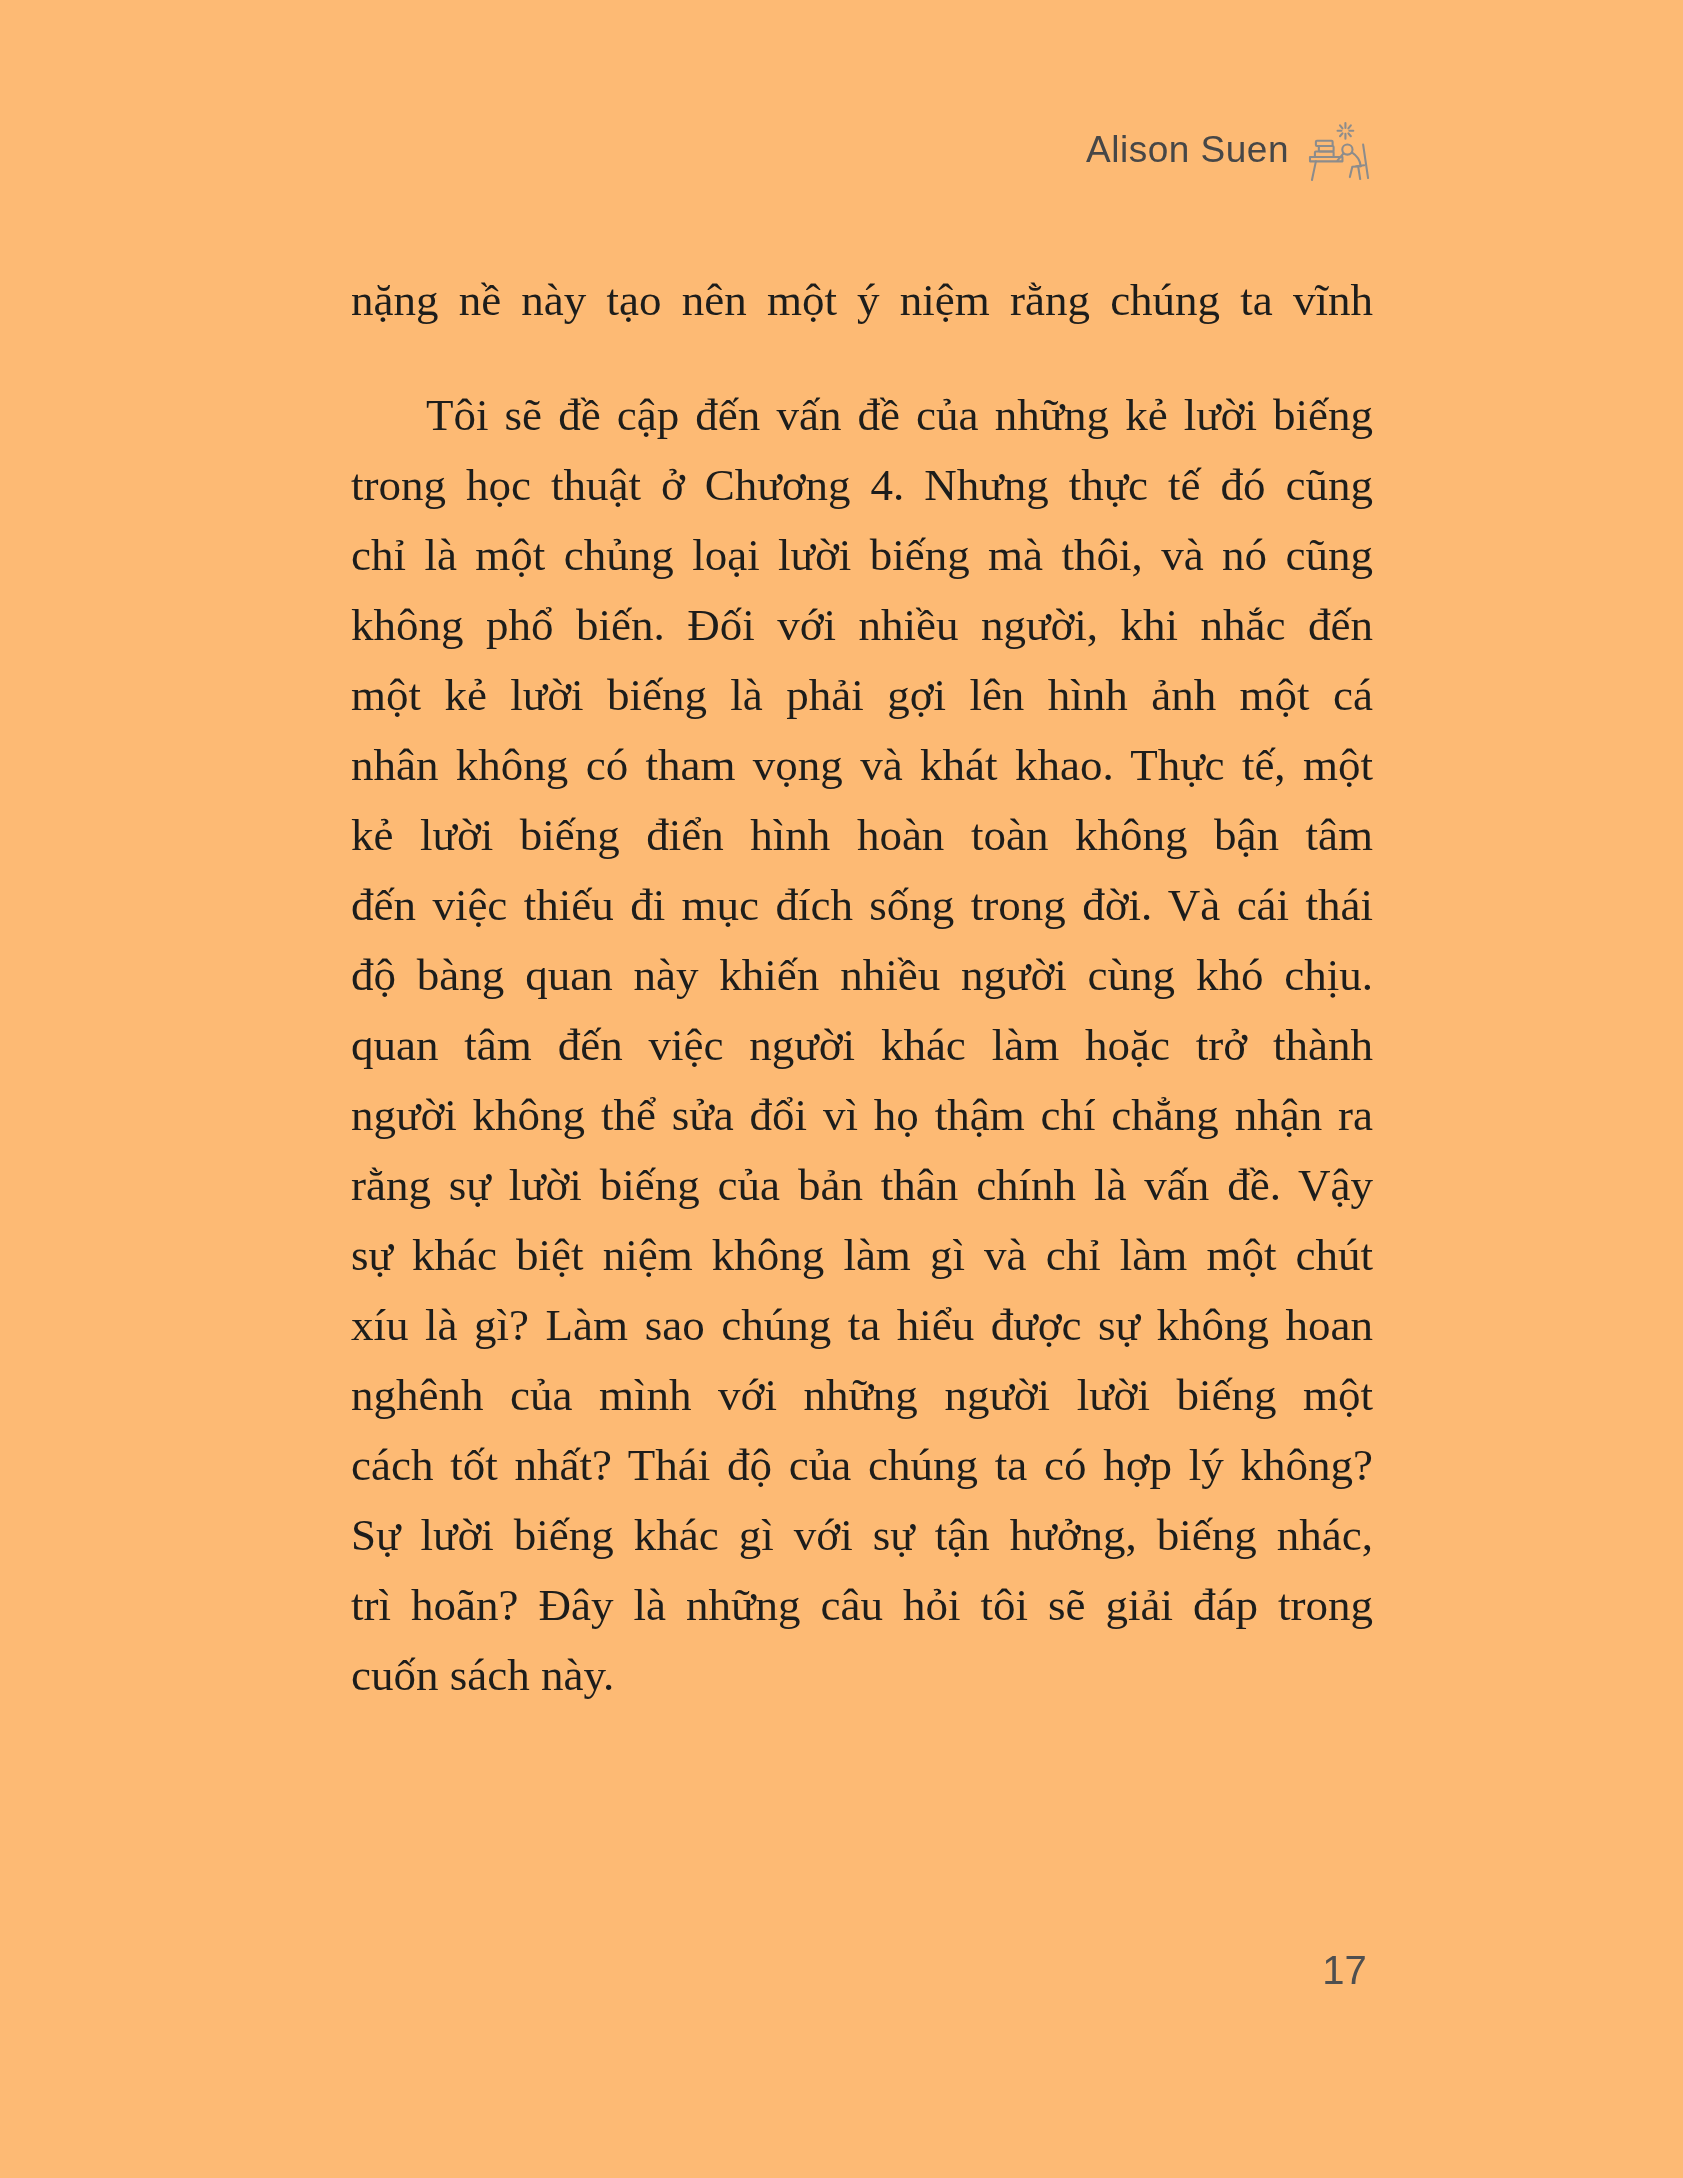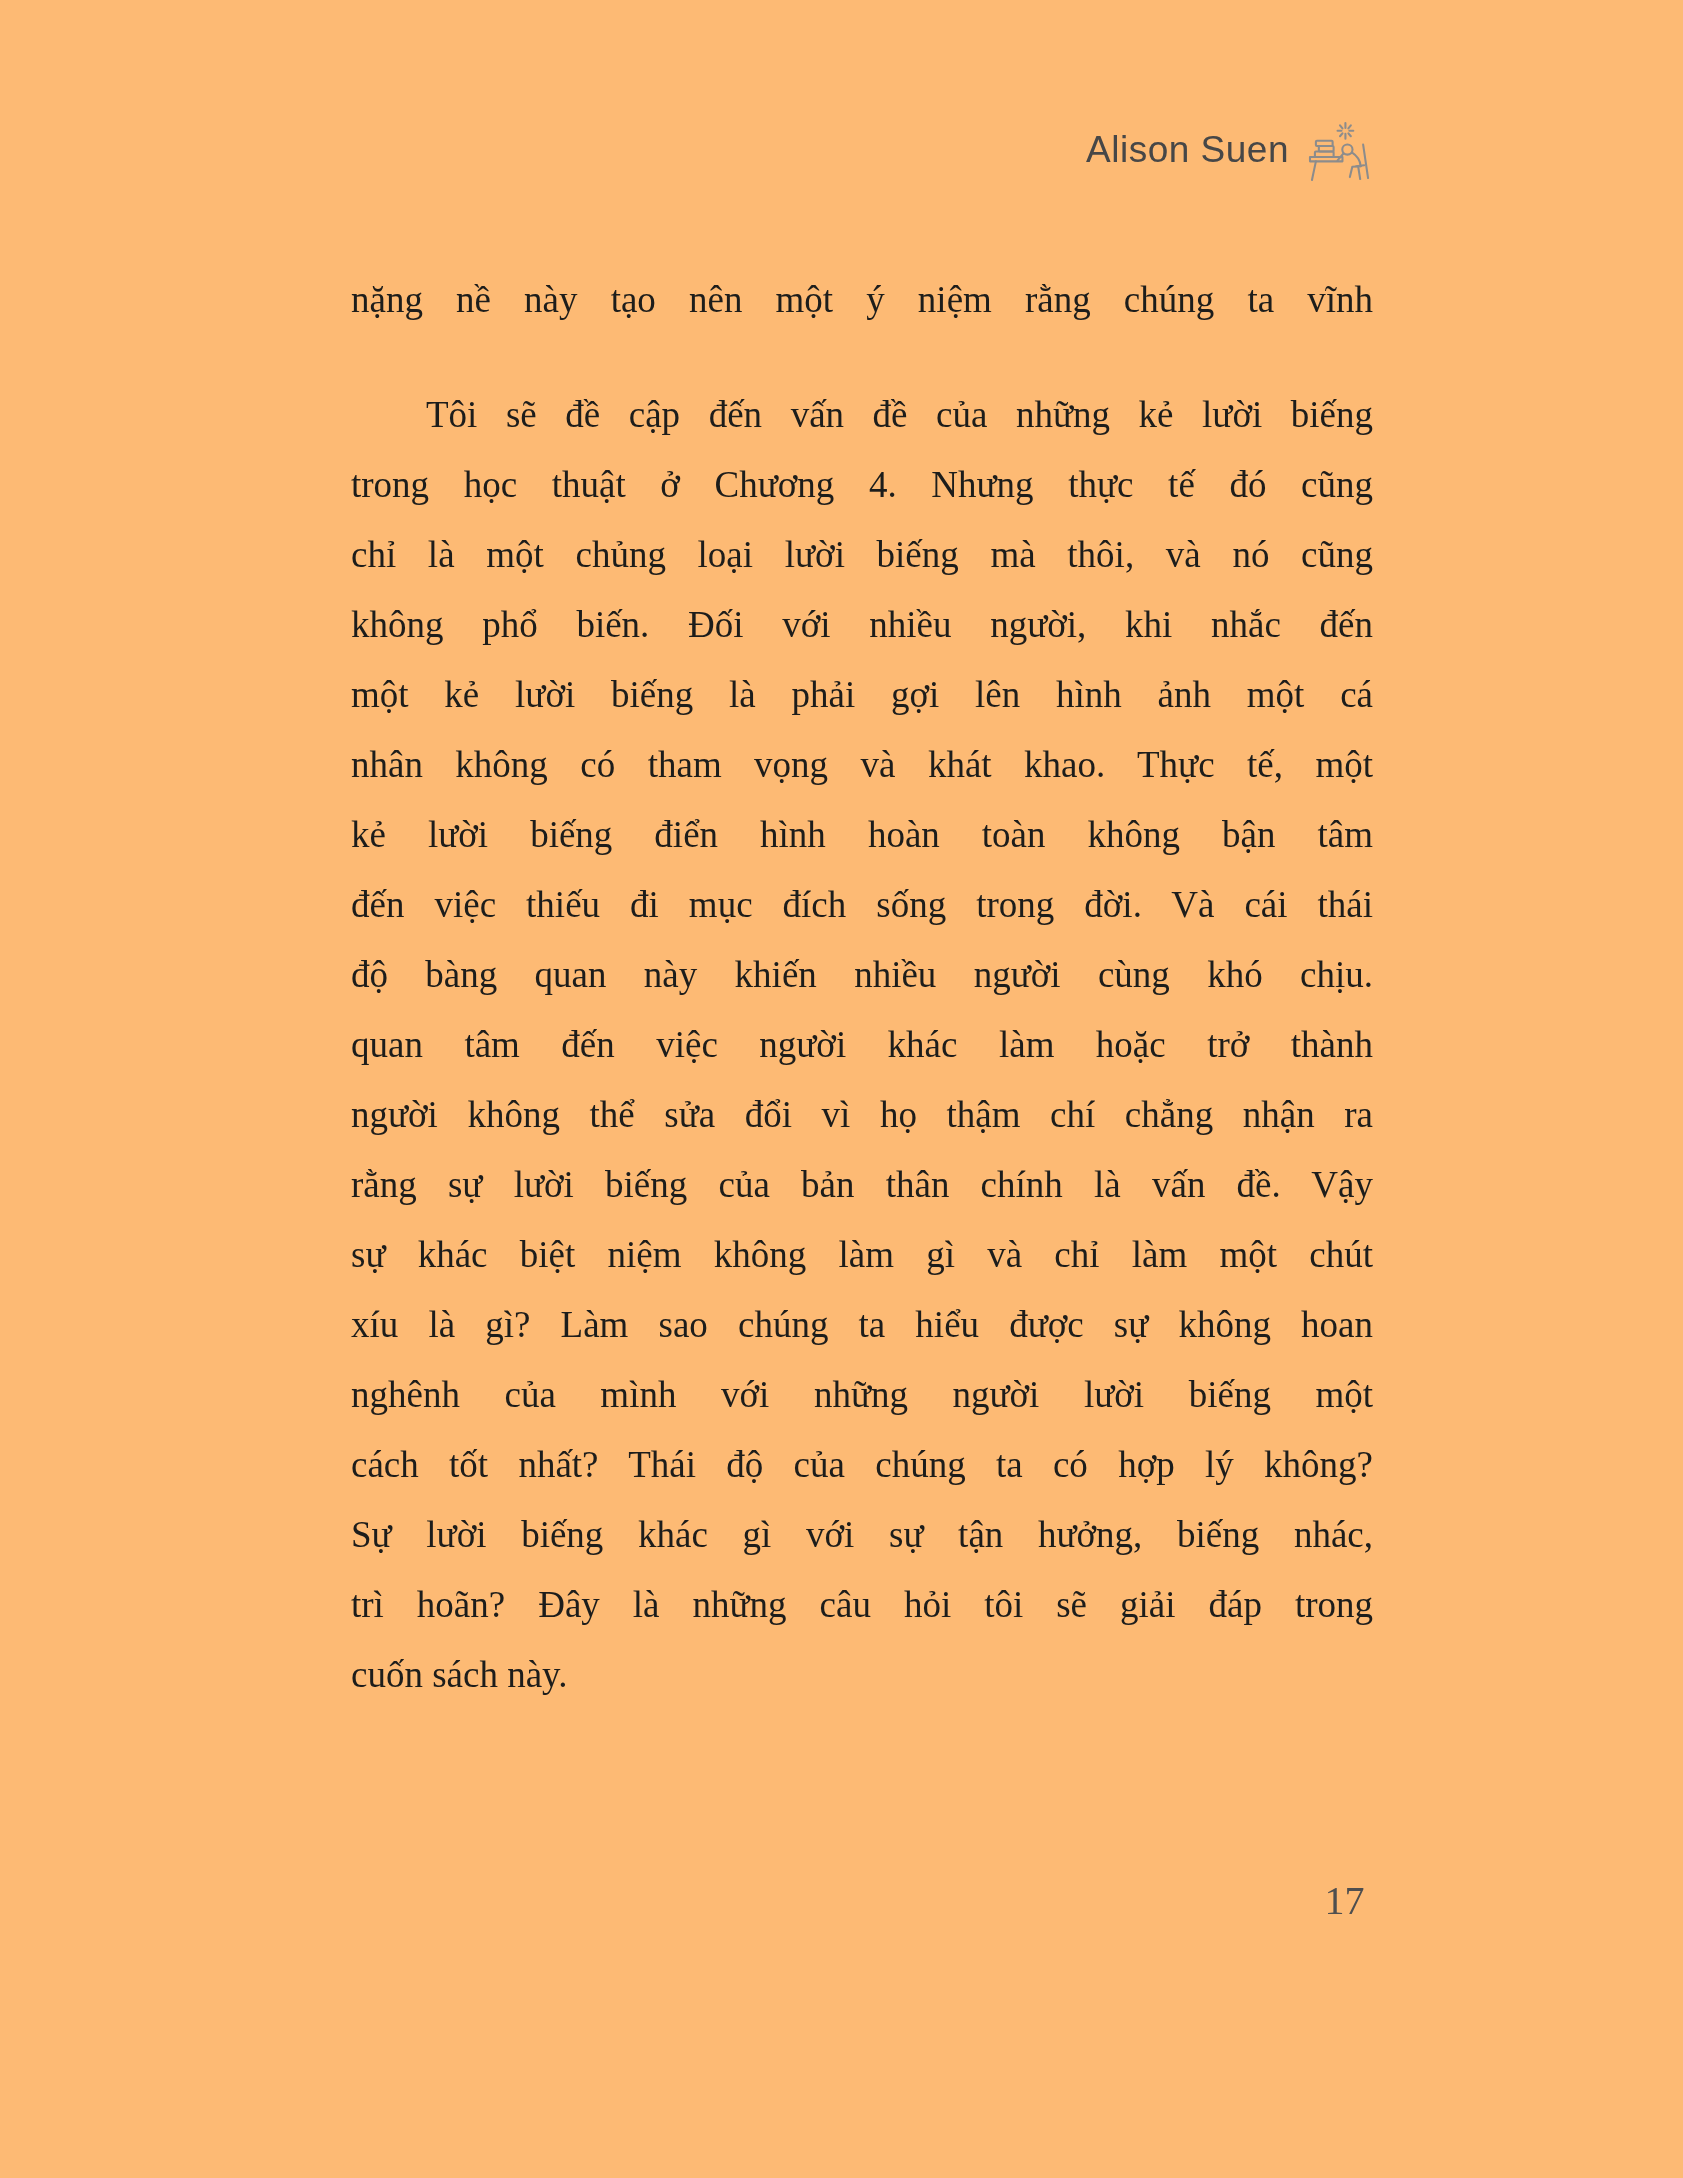--- a/index.html
+++ b/index.html
@@ -30,40 +30,40 @@
     line-height: 1;
     padding-bottom: 4px;
   }
   .hdr-icon { width: 67px; height: 63px; display: block; }
   
   .body-text {
     position: absolute;
     left: 351px;
     top: 265px;
     width: 1022px;
-    font-size: 37px;
+    font-size: 45px;
     line-height: 70px;
     color: #1d1d1b;
   }
   .para + .para { margin-top: 45px; }
   .line {
     text-align: justify;
     text-align-last: justify;
     white-space: normal;
   }
   .line.last { text-align-last: left; }
   .para.indented .line:first-child { text-indent: 75px; }
   
   .pagenum {
     position: absolute;
     left: 1305px;
-    top: 1877px;
+    top: 1948px;
     width: 79px;
     text-align: center;
-    font-family: Liberation Serif, serif;
+    font-family: Liberation Sans, sans-serif;
     font-weight: 300;
     font-size: 40px;
     color: #4f4f4f;
   }
 </style>
 </head>
 <body>
 
 <div class="page">
 

